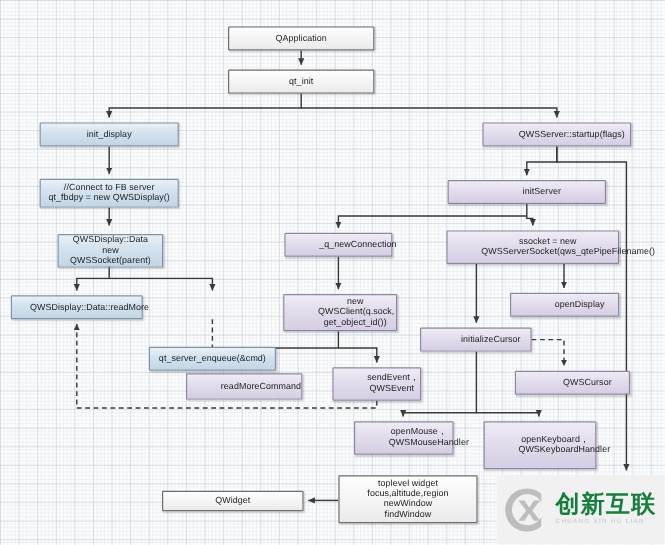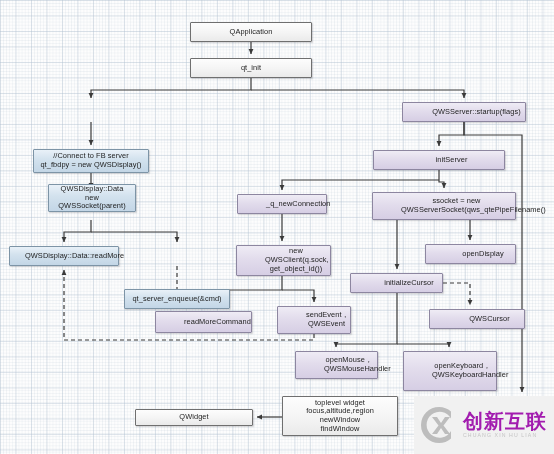--- a/index.html
+++ b/index.html
@@ -75,21 +75,21 @@
   .wm-logo { flex: 0 0 auto; margin-left: 4px; }
   .wm-text {
     margin-left: 3px;
     color: #b9b9b9;
     line-height: 1;
   }
   .wm-cn {
     font-size: 20px;
     font-weight: bold;
     letter-spacing: 1px;
-    color: #a21caf;
+    color: #15803d;
   }
   .wm-py {
     font-size: 5.2px;
     letter-spacing: 1.1px;
     color: #c4c4c4;
     margin-top: 2px;
   }
 </style>
 </head>
 <body>
@@ -154,31 +154,34 @@
       <path d="M443,283 L470,283 L470,305" marker-end="url(#ah)"></path>
     </g>
   </svg>
 
   <div class="node n-white" style="left:190px;top:22px;width:122px;height:20px;">
     <span>QApplication</span>
   </div>
   <div class="node n-white" style="left:190px;top:58px;width:122px;height:20px;">
     <span>qt_init</span>
   </div>
+  <div class="node n-blue" style="left:33px;top:102px;width:116px;height:20px;">
+    <span>init_display</span>
+  </div>
   <div class="node n-purple" style="left:402px;top:102px;width:124px;height:20px;">
     <span>QWSServer::startup(flags)</span>
   </div>
   <div class="node n-blue" style="left:33px;top:149px;width:116px;height:24px;">
     <span style="white-space:pre-line;">//Connect to FB server
 qt_fbdpy = new QWSDisplay()</span>
   </div>
   <div class="node n-purple" style="left:373px;top:150px;width:132px;height:20px;">
     <span>initServer</span>
   </div>
-  <div class="node n-blue" style="left:48px;top:184px;width:88px;height:28px;">
+  <div class="node n-blue" style="left:48px;top:195px;width:88px;height:28px;">
     <span style="white-space:pre-line;">QWSDisplay::Data
 new QWSSocket(parent)</span>
   </div>
   <div class="node n-purple" style="left:237px;top:194px;width:90px;height:20px;">
     <span>_q_newConnection</span>
   </div>
   <div class="node n-purple" style="left:372px;top:192px;width:144px;height:28px;">
     <span style="white-space:pre-line;">ssocket = new
 QWSServerSocket(qws_qtePipeFilename()</span>
   </div>

